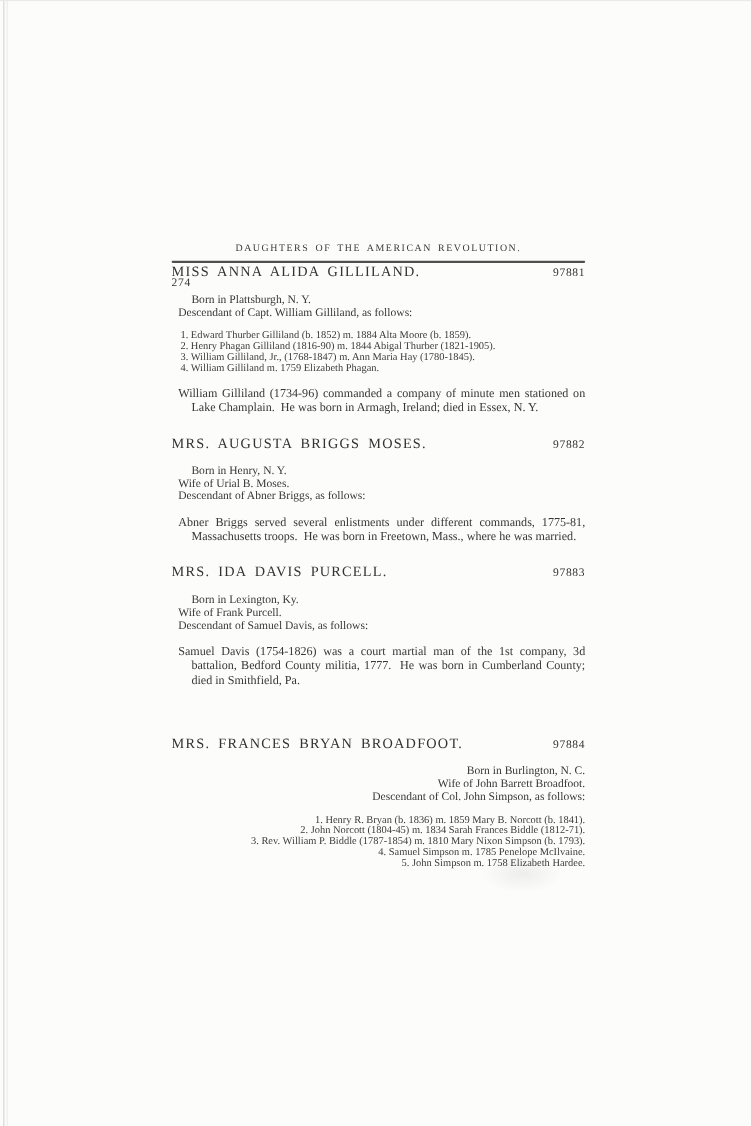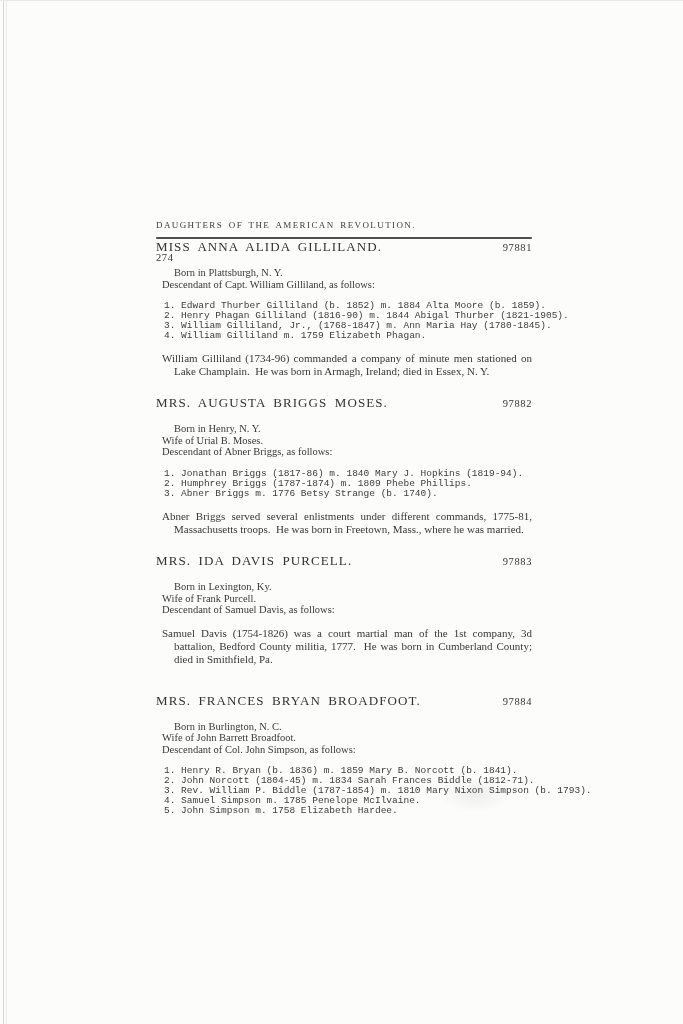--- a/index.html
+++ b/index.html
@@ -18,43 +18,43 @@
   .smudge {
     position:absolute; left:438px; top:776px; width:74px; height:36px;
     background:radial-gradient(ellipse at center, rgba(110,110,110,0.10), rgba(110,110,110,0) 70%);
   }
 
   .content { position:absolute; left:156px; top:219px; width:376px; }
 
   .page-header { position:relative; height:13px; }
   .page-number { position:absolute; left:0; top:0; font-size:10.5px; letter-spacing:0.6px; color:#353535;margin-top:33px; }
   .running-title {
-    position:absolute; left:0; right:0; top:1px; 
+    position:absolute; left:0; right:0; top:1px; text-align:center;
     font-size:9px; letter-spacing:1.4px; word-spacing:2px; color:#3d3d3d;
   }
   .header-rule { margin-top:5px; height:2px; background:#4f4f4f; border-radius:1px; }
 
   .entry { }
   .entry.e2 { margin-top:17px; }
   .entry.e3 { margin-top:17px; }
-  .entry.e4 { margin-top:26px; }
+  .entry.e4 { margin-top:42px;text-align:right; }
 
   .title-row { display:flex; justify-content:space-between; align-items:baseline; }
   .member-name {
     margin:0; font-size:13px; font-weight:400; color:#323232;
     letter-spacing:1.1px; word-spacing:3px;
   }
   .member-number { font-size:10.5px; letter-spacing:0.6px; color:#353535; }
 
   .intro { margin-top:12px; font-size:10.5px; line-height:11.6px; color:#383838; }
   .intro p { margin:0; }
   .intro .born { padding-left:18px; }
   .intro .wife, .intro .descendant { padding-left:6px; }
 
-  .lineage { margin-top:11px; padding-left:8px; font-size:9.5px; line-height:9.9px; color:#3c3c3c;font-family:Liberation Mono, monospace; }
+  .lineage { margin-top:11px; padding-left:8px; font-size:9.5px; line-height:9.9px; color:#3c3c3c; }
   .lineage p { margin:0; white-space:nowrap; }
 
   .service {
     margin:11px 0 0; font-size:11px; line-height:13.2px; color:#373737;
     padding-left:18px; text-indent:-12px;
     text-align:justify; white-space:pre-wrap;
   }
 </style>
 </head>
 <body>
@@ -93,25 +93,20 @@
   <section class="entry e2">
     <div class="title-row">
       <h2 class="member-name">MRS. AUGUSTA BRIGGS MOSES.</h2>
       <span class="member-number">97882</span>
     </div>
     <div class="intro">
       <p class="born">Born in Henry, N. Y.</p>
       <p class="wife">Wife of Urial B. Moses.</p>
       <p class="descendant">Descendant of Abner Briggs, as follows:</p>
     </div>
-    <div class="lineage">
-      <p>1. Jonathan Briggs (1817-86) m. 1840 Mary J. Hopkins (1819-94).</p>
-      <p>2. Humphrey Briggs (1787-1874) m. 1809 Phebe Phillips.</p>
-      <p>3. Abner Briggs m. 1776 Betsy Strange (b. 1740).</p>
-    </div>
     <p class="service">Abner Briggs served several enlistments under different commands, 1775-81, Massachusetts troops.  He was born in Freetown, Mass., where he was married.</p>
   </section>
 
   <section class="entry e3">
     <div class="title-row">
       <h2 class="member-name">MRS. IDA DAVIS PURCELL.</h2>
       <span class="member-number">97883</span>
     </div>
     <div class="intro">
       <p class="born">Born in Lexington, Ky.</p>

